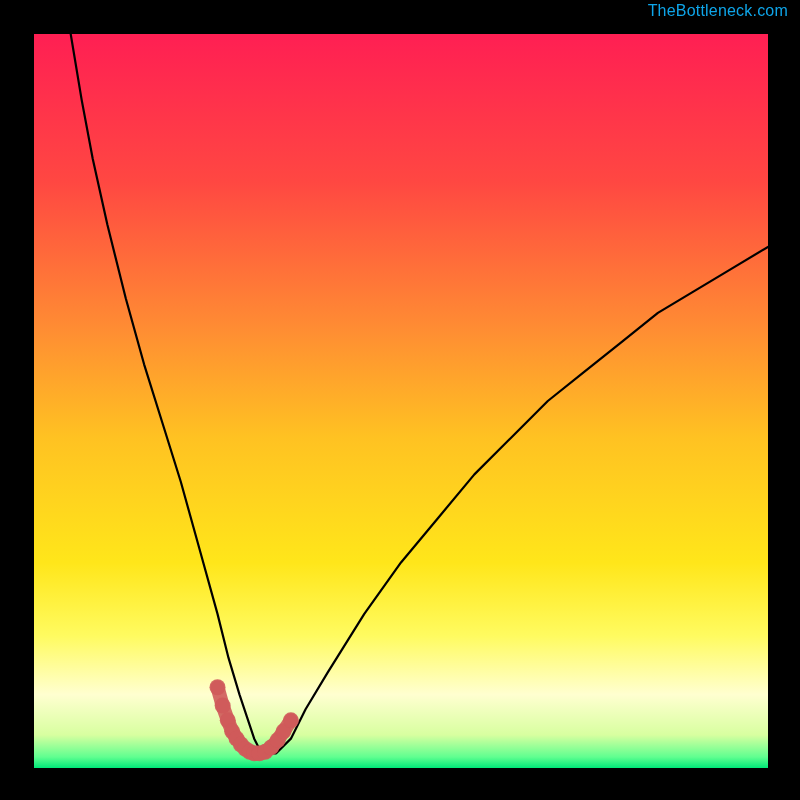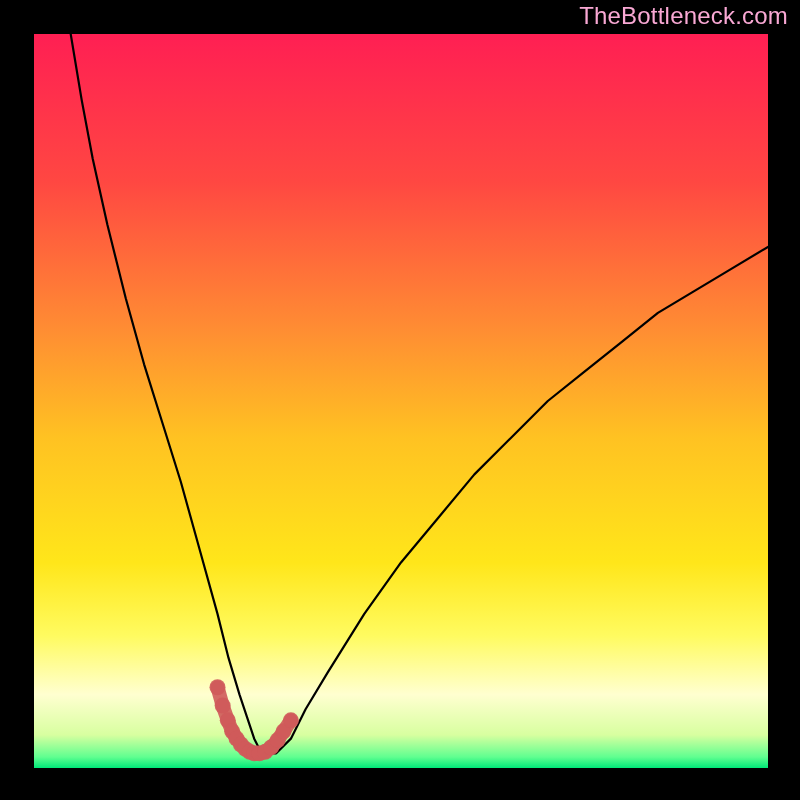--- a/index.html
+++ b/index.html
@@ -14,22 +14,22 @@
   .frame {
     position: relative;
     width: 800px;
     height: 800px;
     background: #000;
   }
   .watermark {
     position: absolute;
     top: 2px;
     right: 12px;
-    color: #f9a8d4;
-    font-size: 24px;
+    color: #0ea5e9;
+    font-size: 16px;
     font-weight: 500;
     letter-spacing: 0.2px;
     z-index: 3;
   }
   .plot-area {
     position: absolute;
     left: 34px;
     top: 34px;
     width: 734px;
     height: 734px;

